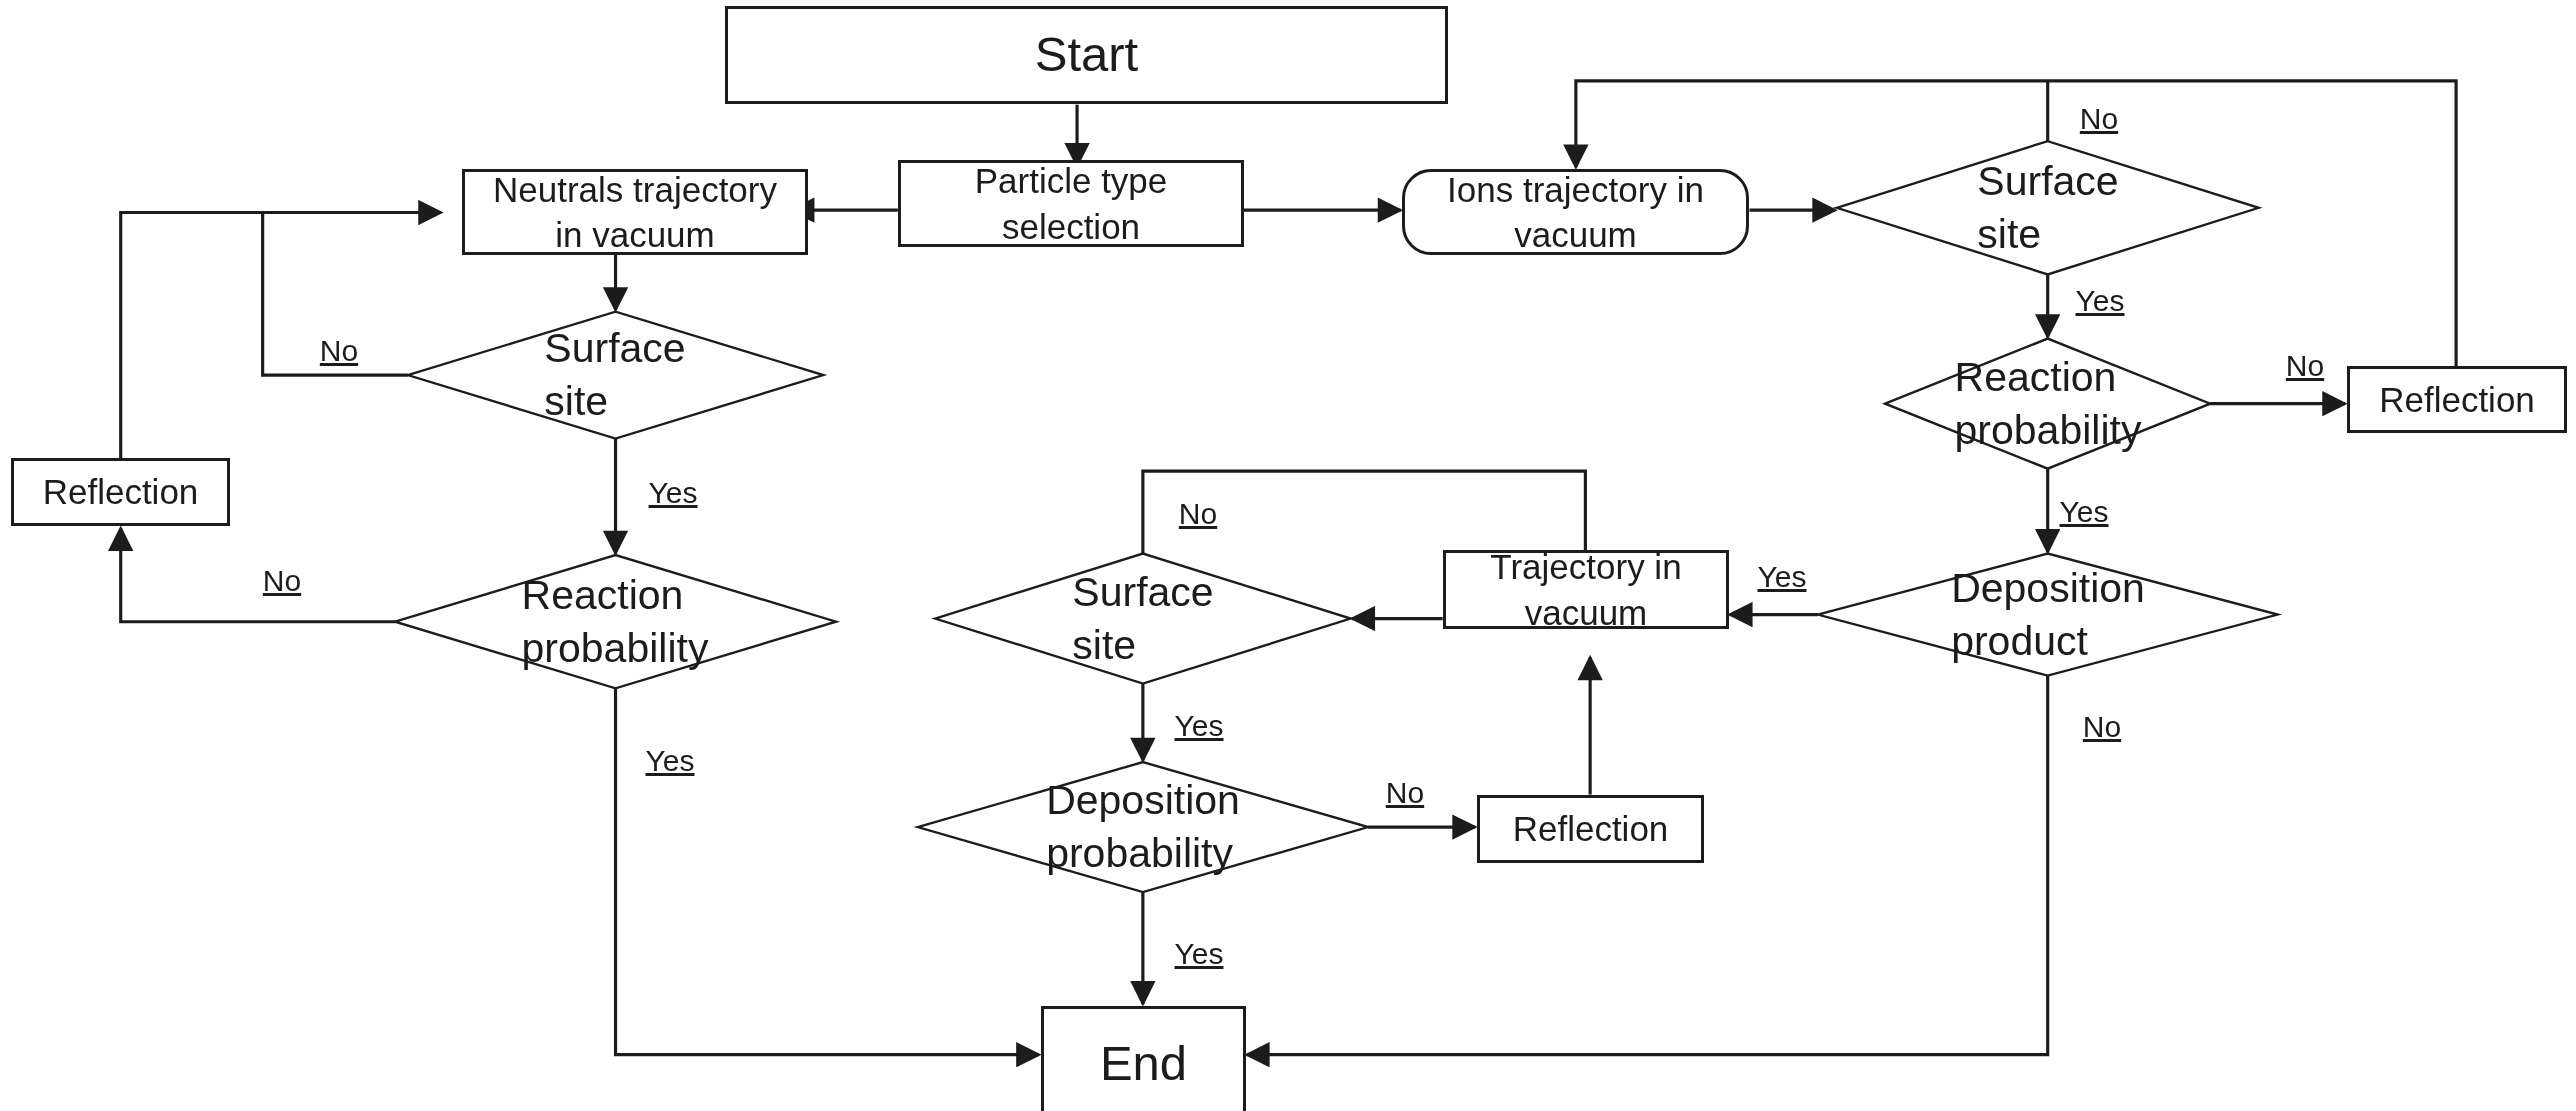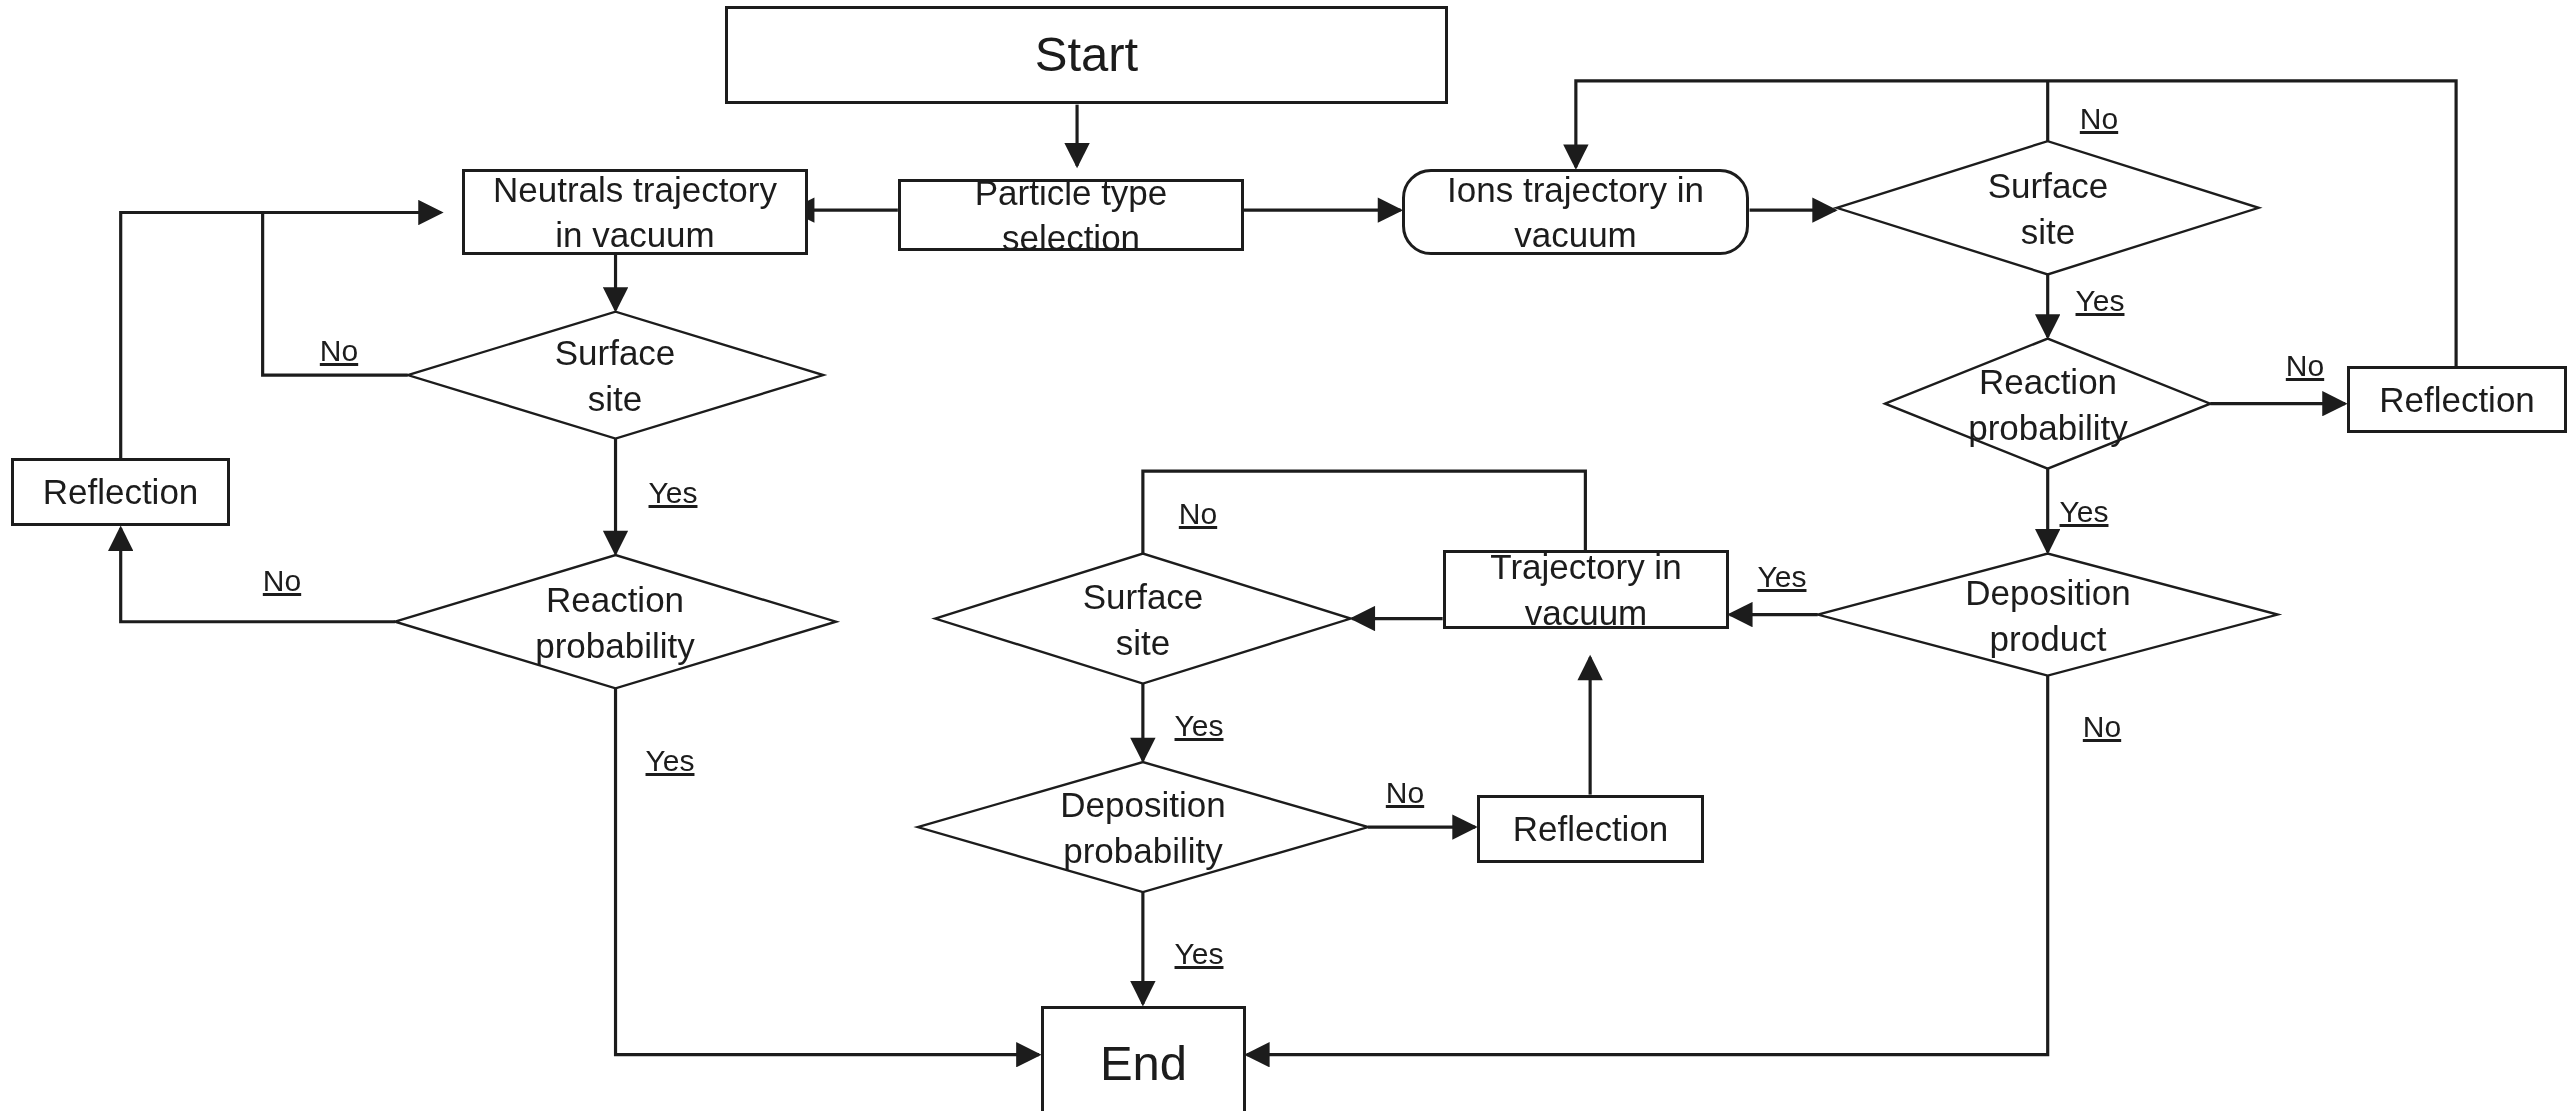--- a/index.html
+++ b/index.html
@@ -14,22 +14,22 @@
     font-family:"Liberation Sans",sans-serif;color:var(--text);overflow:hidden;
   }
   .layer{position:absolute;left:0;top:0;}
   .node{
     position:absolute;box-sizing:border-box;border:3.2px solid var(--line);
     background:var(--fill);display:flex;align-items:center;justify-content:center;
     text-align:center;font-size:35px;line-height:1.3;white-space:pre-line;
   }
   .terminator{font-size:49px;}
   .dlabel{
-    position:absolute;transform:translate(-50%,-50%);text-align:center;
-    font-size:35px;line-height:1.3;white-space:pre-line;
+    position:absolute;transform:translate(-50%,-50%);text-align:left;
+    font-size:41px;line-height:1.3;white-space:pre-line;
   }
   .elabel{
     position:absolute;transform:translate(-50%,-50%);font-size:30px;line-height:1;text-decoration:underline;
   }
   svg .edge{stroke:var(--line);stroke-width:4;fill:none;}
   svg .diamond{stroke:var(--line);stroke-width:3;fill:var(--fill);}
 </style>
 </head>
 <body>
 
@@ -69,21 +69,21 @@
     <polygon class="diamond" points="514,473 776,393 1038,473 776,553"></polygon>
     <polygon class="diamond" points="498,784 776,700 1054,784 776,868"></polygon>
     <polygon class="diamond" points="2316,262 2582,178 2848,262 2582,346"></polygon>
     <polygon class="diamond" points="2377,509 2582,427 2787,509 2582,591"></polygon>
     <polygon class="diamond" points="2292,775 2582,698 2872,775 2582,852"></polygon>
     <polygon class="diamond" points="1179,780 1441,698 1703,780 1441,862"></polygon>
     <polygon class="diamond" points="1157,1043 1441,961 1725,1043 1441,1125"></polygon>
   </svg>
 
   <div class="node terminator" style="left:725px;top:6.3px;width:723px;height:98px;">Start</div>
-  <div class="node" style="left:898px;top:179px;width:346px;height:72px;">Particle type
+  <div class="node" style="left:898px;top:160px;width:346px;height:87px;">Particle type
 selection</div>
   <div class="node" style="left:443px;top:169px;width:346px;height:86px;margin-left:19px;">Neutrals trajectory
 in vacuum</div>
   <div class="node" style="left:1402px;top:169px;width:347px;height:86px;border-radius:29px;">Ions trajectory in
 vacuum</div>
   <div class="node" style="left:11px;top:458px;width:219px;height:68px;">Reflection</div>
   <div class="node" style="left:2347px;top:366px;width:220px;height:67px;">Reflection</div>
   <div class="node" style="left:1443px;top:550px;width:286px;height:79px;">Trajectory in
 vacuum</div>
   <div class="node" style="left:1477px;top:795px;width:227px;height:68px;">Reflection</div>

